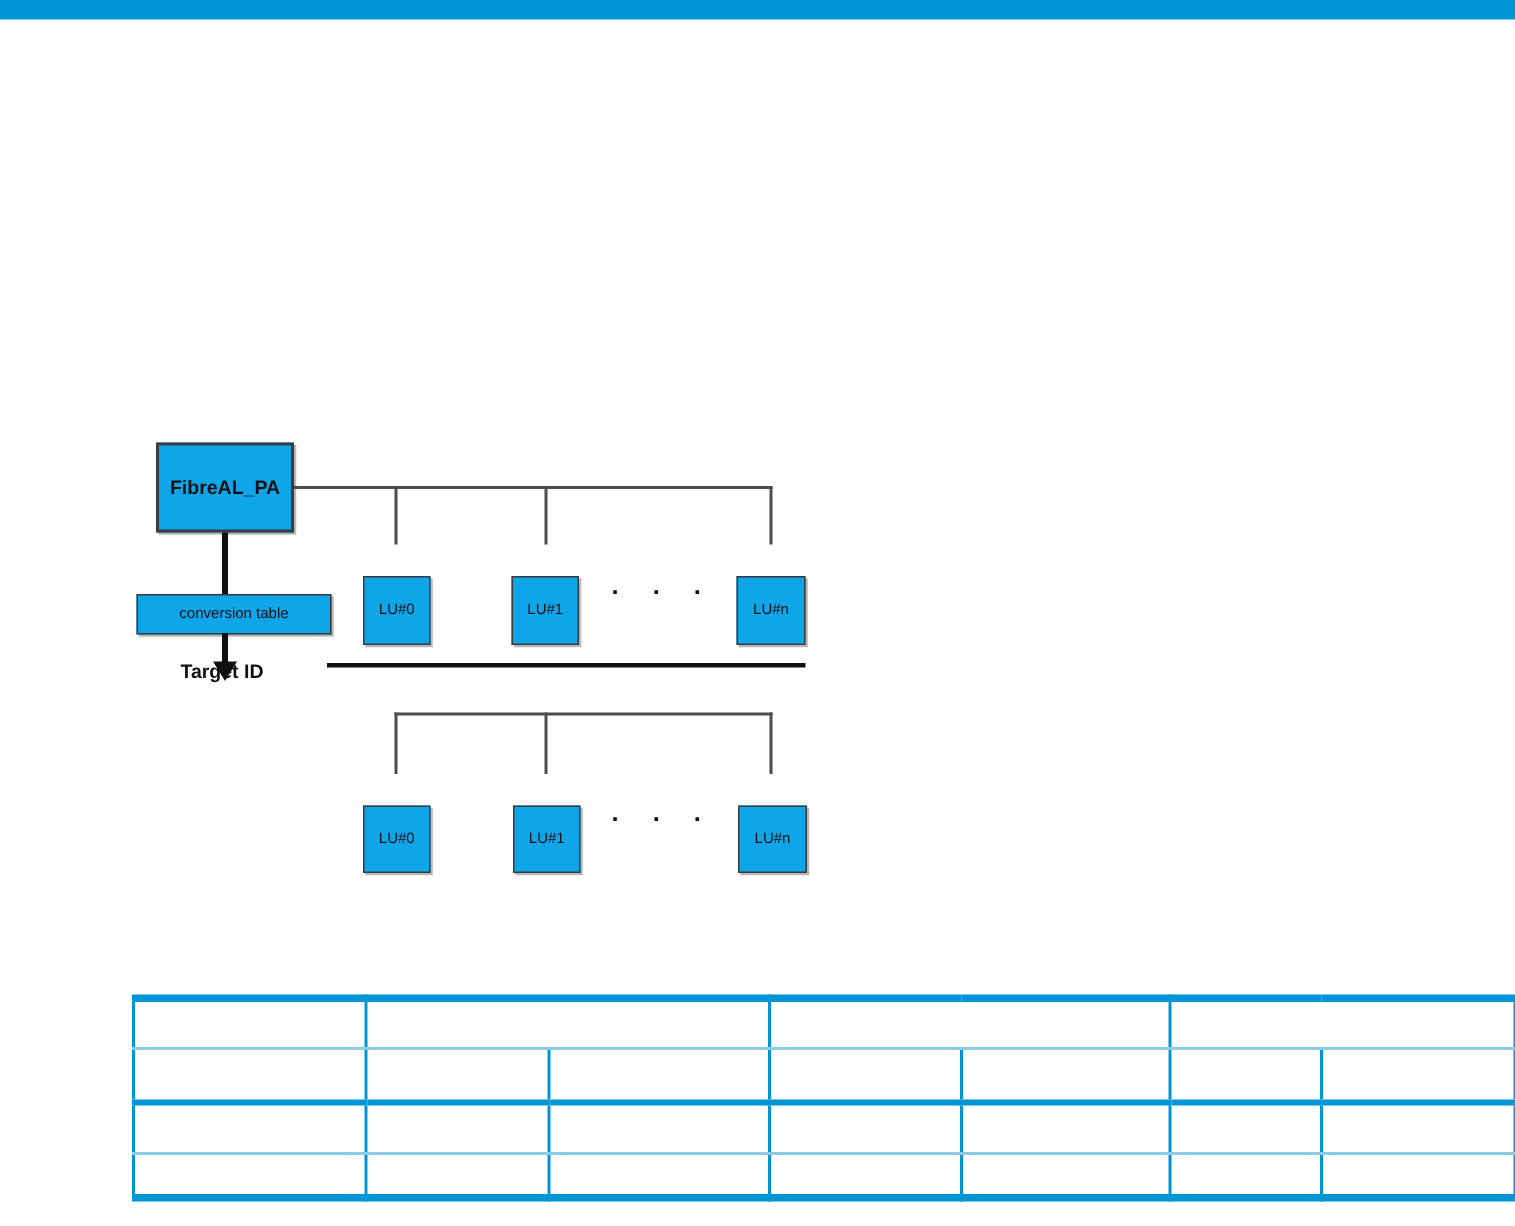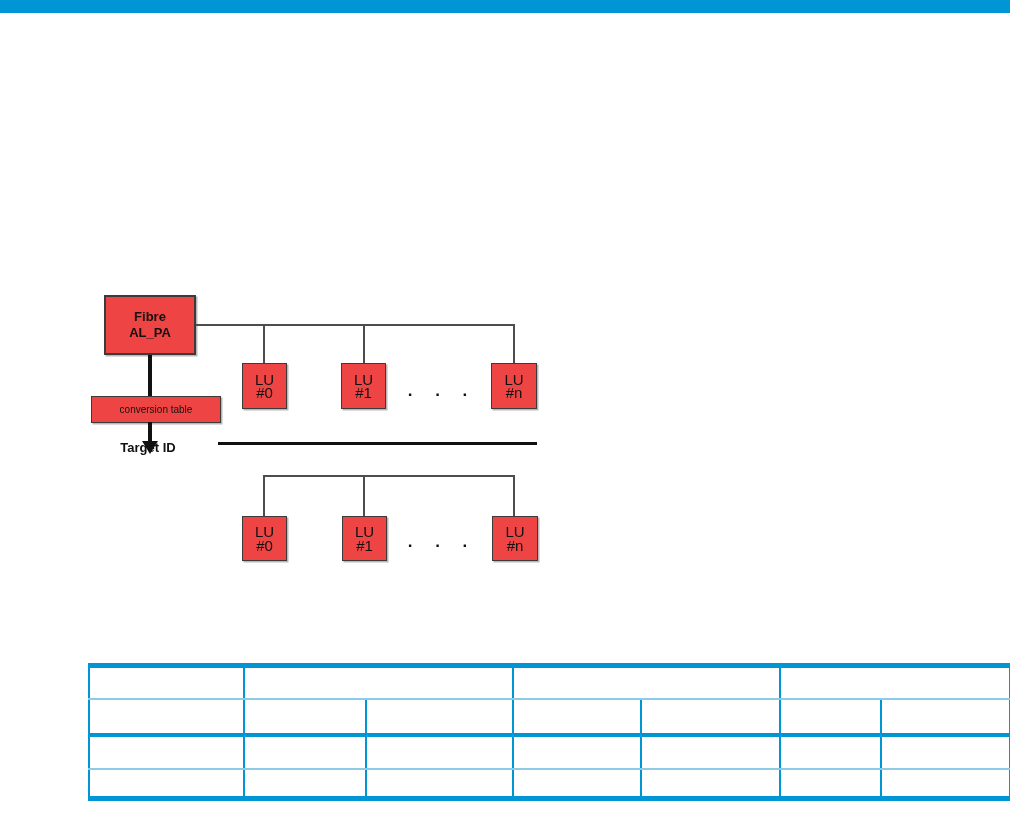--- a/index.html
+++ b/index.html
@@ -21,42 +21,42 @@
   }
   .topbar {
     position: absolute;
     left: 0; top: 0;
     width: 1010px; height: 13px;
     background: var(--blue);
   }
   
   .dbox {
     position: absolute;
-    background: #ef4444;
+    background: #0ea5e9;
     border: 1.5px solid var(--boxborder);
     box-shadow: 1.5px 1.5px 0 #b8b8b8;
     display: flex;
-    flex-direction: column;
+    flex-direction: row;
     align-items: center;
     justify-content: center;
     text-align: center;
     color: var(--ink);
   }
   .fibre-box {
     left: 104px; top: 295px; width: 92px; height: 60px;
     border-width: 2px;
     font-size: 13px; font-weight: bold; line-height: 16px;
   }
   .conv-box {
     left: 91px; top: 396px; width: 130px; height: 27px;
     font-size: 10px; line-height: 14px; font-weight: normal;
   }
   .lu-box {
     width: 45px; height: 46px;
-    font-size: 15px; line-height: 13.5px;
+    font-size: 10px; line-height: 13.5px; margin-top: 21px;
   }
   
   .hline { position: absolute; height: 2px; background: var(--line); }
   .vline { position: absolute; width: 2px; background: var(--line); }
   .thickv { position: absolute; width: 4px; background: var(--ink); }
   .sep-line { position: absolute; left: 218px; top: 442px; width: 319px; height: 3px; background: var(--ink); }
   .arrow-head {
     position: absolute; left: 142px; top: 441px;
     width: 0; height: 0;
     border-left: 8px solid transparent;

